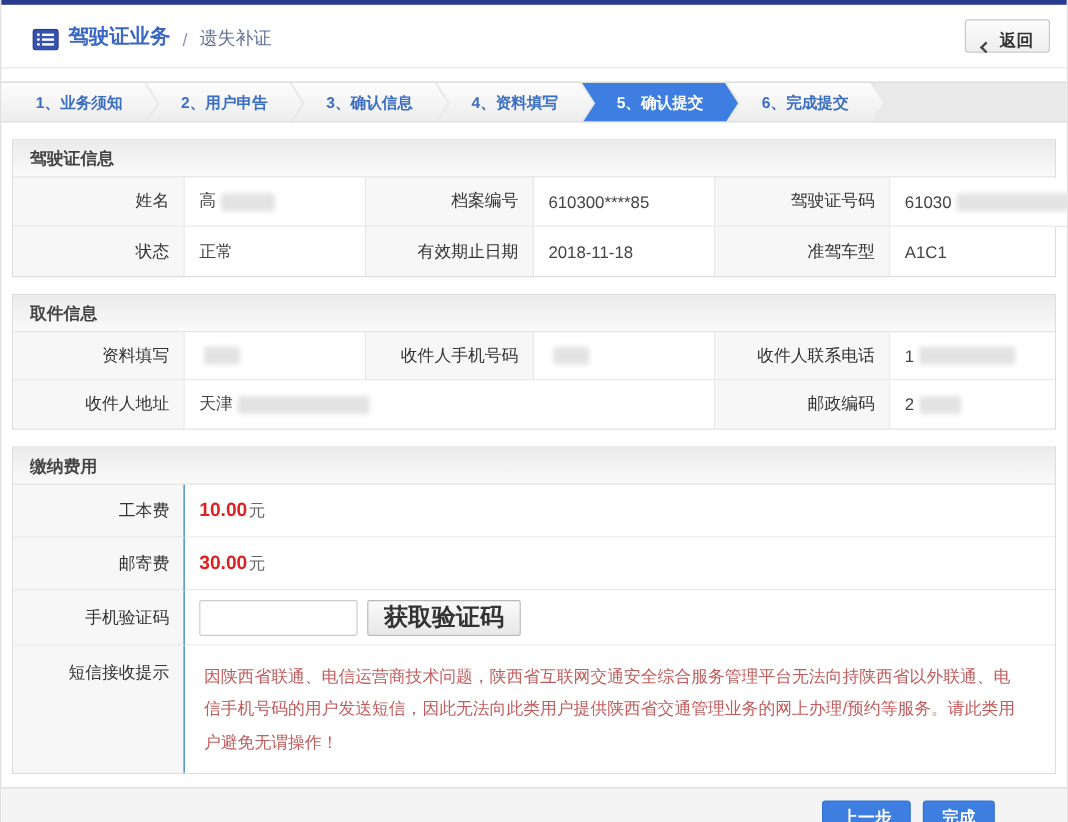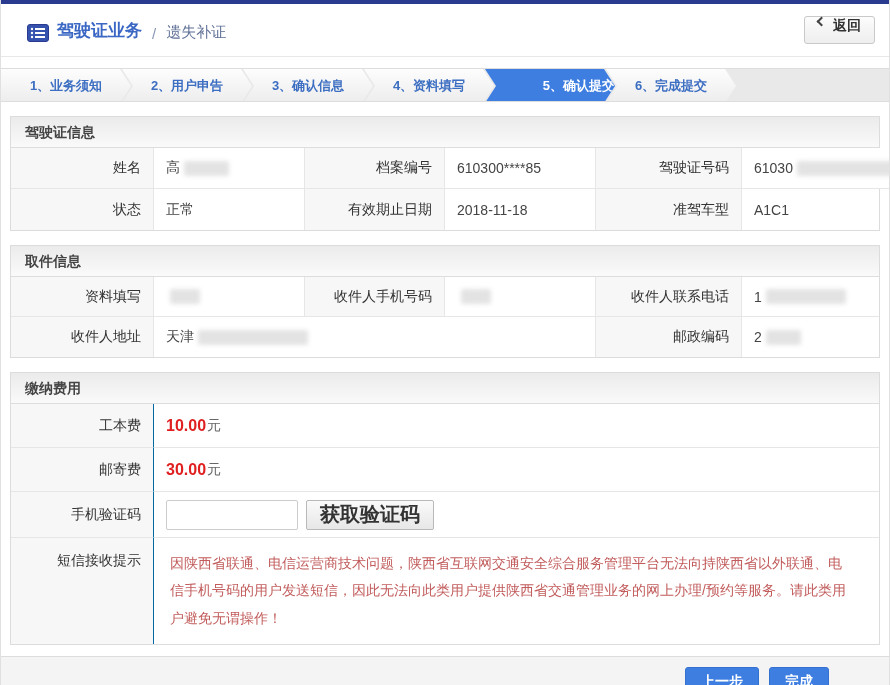--- a/index.html
+++ b/index.html
@@ -18,21 +18,21 @@
   .page-header {
     height:53px; display:flex; align-items:center;
     padding:0 14px 0 26px; border-bottom:1px solid #e8e8e8;
   }
   .title-wrap { display:flex; align-items:flex-end; gap:8px; flex:1; }
   .list-icon { width:22px; height:18px; display:inline-block; }
   .title-primary { color:#3a67c4; font-weight:bold; font-size:17px; }
   .title-sep { color:#8a97b5; font-size:15px; margin:0 2px; }
   .title-secondary { color:#5f7096; font-size:15px; }
   .back-btn {
-    display:inline-flex; align-items:flex-start; gap:8px;
+    display:inline-flex; align-items:flex-end; gap:8px;
     height:28px; padding:0 13px;
     background:linear-gradient(#fcfcfc,#eeeeee);
     border:1px solid #c9c9c9; border-radius:3px;
     color:#333; font-size:14px; font-weight:bold; cursor:pointer;
   }
   .chev-left {
     width:7px; height:7px; border-left:2px solid #444; border-bottom:2px solid #444;
     transform:rotate(45deg); display:inline-block; margin-top:1px;
   }
 
@@ -46,21 +46,21 @@
     flex:0 0 130px; height:34px; line-height:34px; text-align:center;
     color:#3c6ec2; font-weight:bold; font-size:13px;
     background:linear-gradient(#fdfdfd,#ececec);
     clip-path:polygon(0 0, calc(100% - 11px) 0, 100% 50%, calc(100% - 11px) 100%, 0 100%, 11px 50%);
     margin-left:-9px; white-space:nowrap; cursor:default;
   }
   .step:first-child {
     margin-left:0;
     clip-path:polygon(0 0, calc(100% - 11px) 0, 100% 50%, calc(100% - 11px) 100%, 0 100%);
   }
-  .step.active { background:#3d7ee0; color:#fff;text-align:right; }
+  .step.active { background:#3d7ee0; color:#fff; }
 
   
   .content { padding:0 9px;border-radius:16px; }
   .section { border:1px solid #dcdcdc; margin-top:14px; background:#fff; }
   .section-title {
     height:31px; line-height:31px; padding-left:14px;
     background:linear-gradient(#ebebeb,#fafafa);
     border-bottom:1px solid #ddd;
     font-weight:bold; font-size:14px; color:#444;
   }

